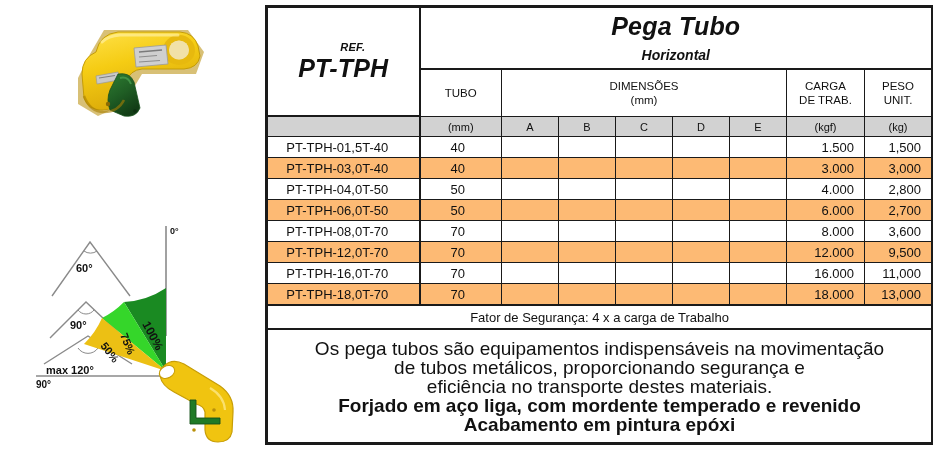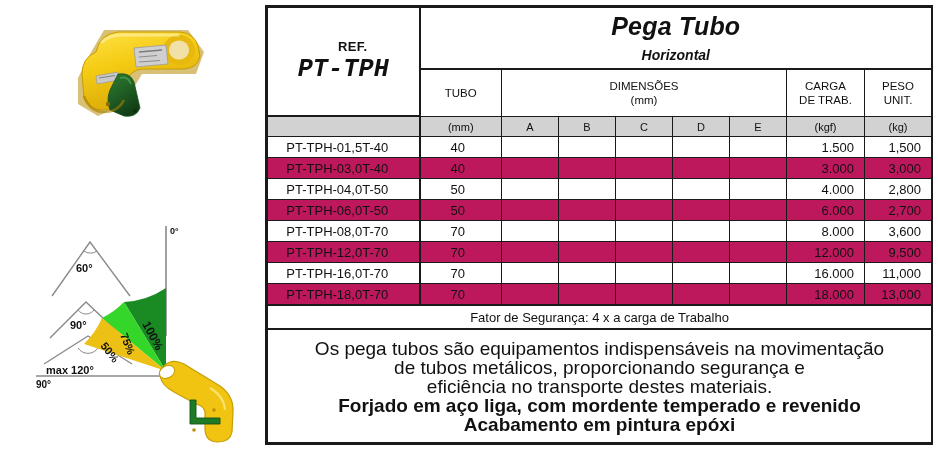--- a/index.html
+++ b/index.html
@@ -69,32 +69,32 @@
     color: #111;
     vertical-align: middle;
   }
 
   .ref-cell {
     text-align: center;
     border-right: 2px solid #1a1a1a !important;
     border-bottom: 2px solid #1a1a1a !important;
   }
   .ref-small {
-    font-size: 13px;
+    font-size: 11px;
+    font-style: italic;
     font-weight: bold;
     letter-spacing: 0.3px;
     margin-bottom: 1px;
     padding-left: 19px;
   }
   .ref-big {
     font-size: 25px;
     font-style: italic;
     font-weight: bold;
     letter-spacing: 0.2px;
-    font-family: Liberation Mono, monospace;
   }
 
   .title-cell {
     text-align: center;
     border-bottom: 2px solid #1a1a1a !important;
   }
   .title-main {
     font-size: 25px;
     font-style: italic;
     font-weight: bold;
@@ -144,21 +144,21 @@
   .body-row td.tubocol {
     text-align: left;
     padding-left: 30px;
     border-left: 2px solid #1a1a1a !important;
   }
   .body-row td.dimcol { }
   .body-row td.numcol {
     text-align: right;
     padding-right: 10px;
   }
-  .body-row.alt td { background: #be185d; }
+  .body-row.alt td { background: #fdba74; }
   .body-row.last td { border-bottom: 2px solid #1a1a1a !important; }
 
   .factor-row td {
     text-align: center;
     font-size: 13px;
     height: 22px;
     border-top: 2px solid #1a1a1a !important;
     border-bottom: 2px solid #1a1a1a !important;
   }
 

